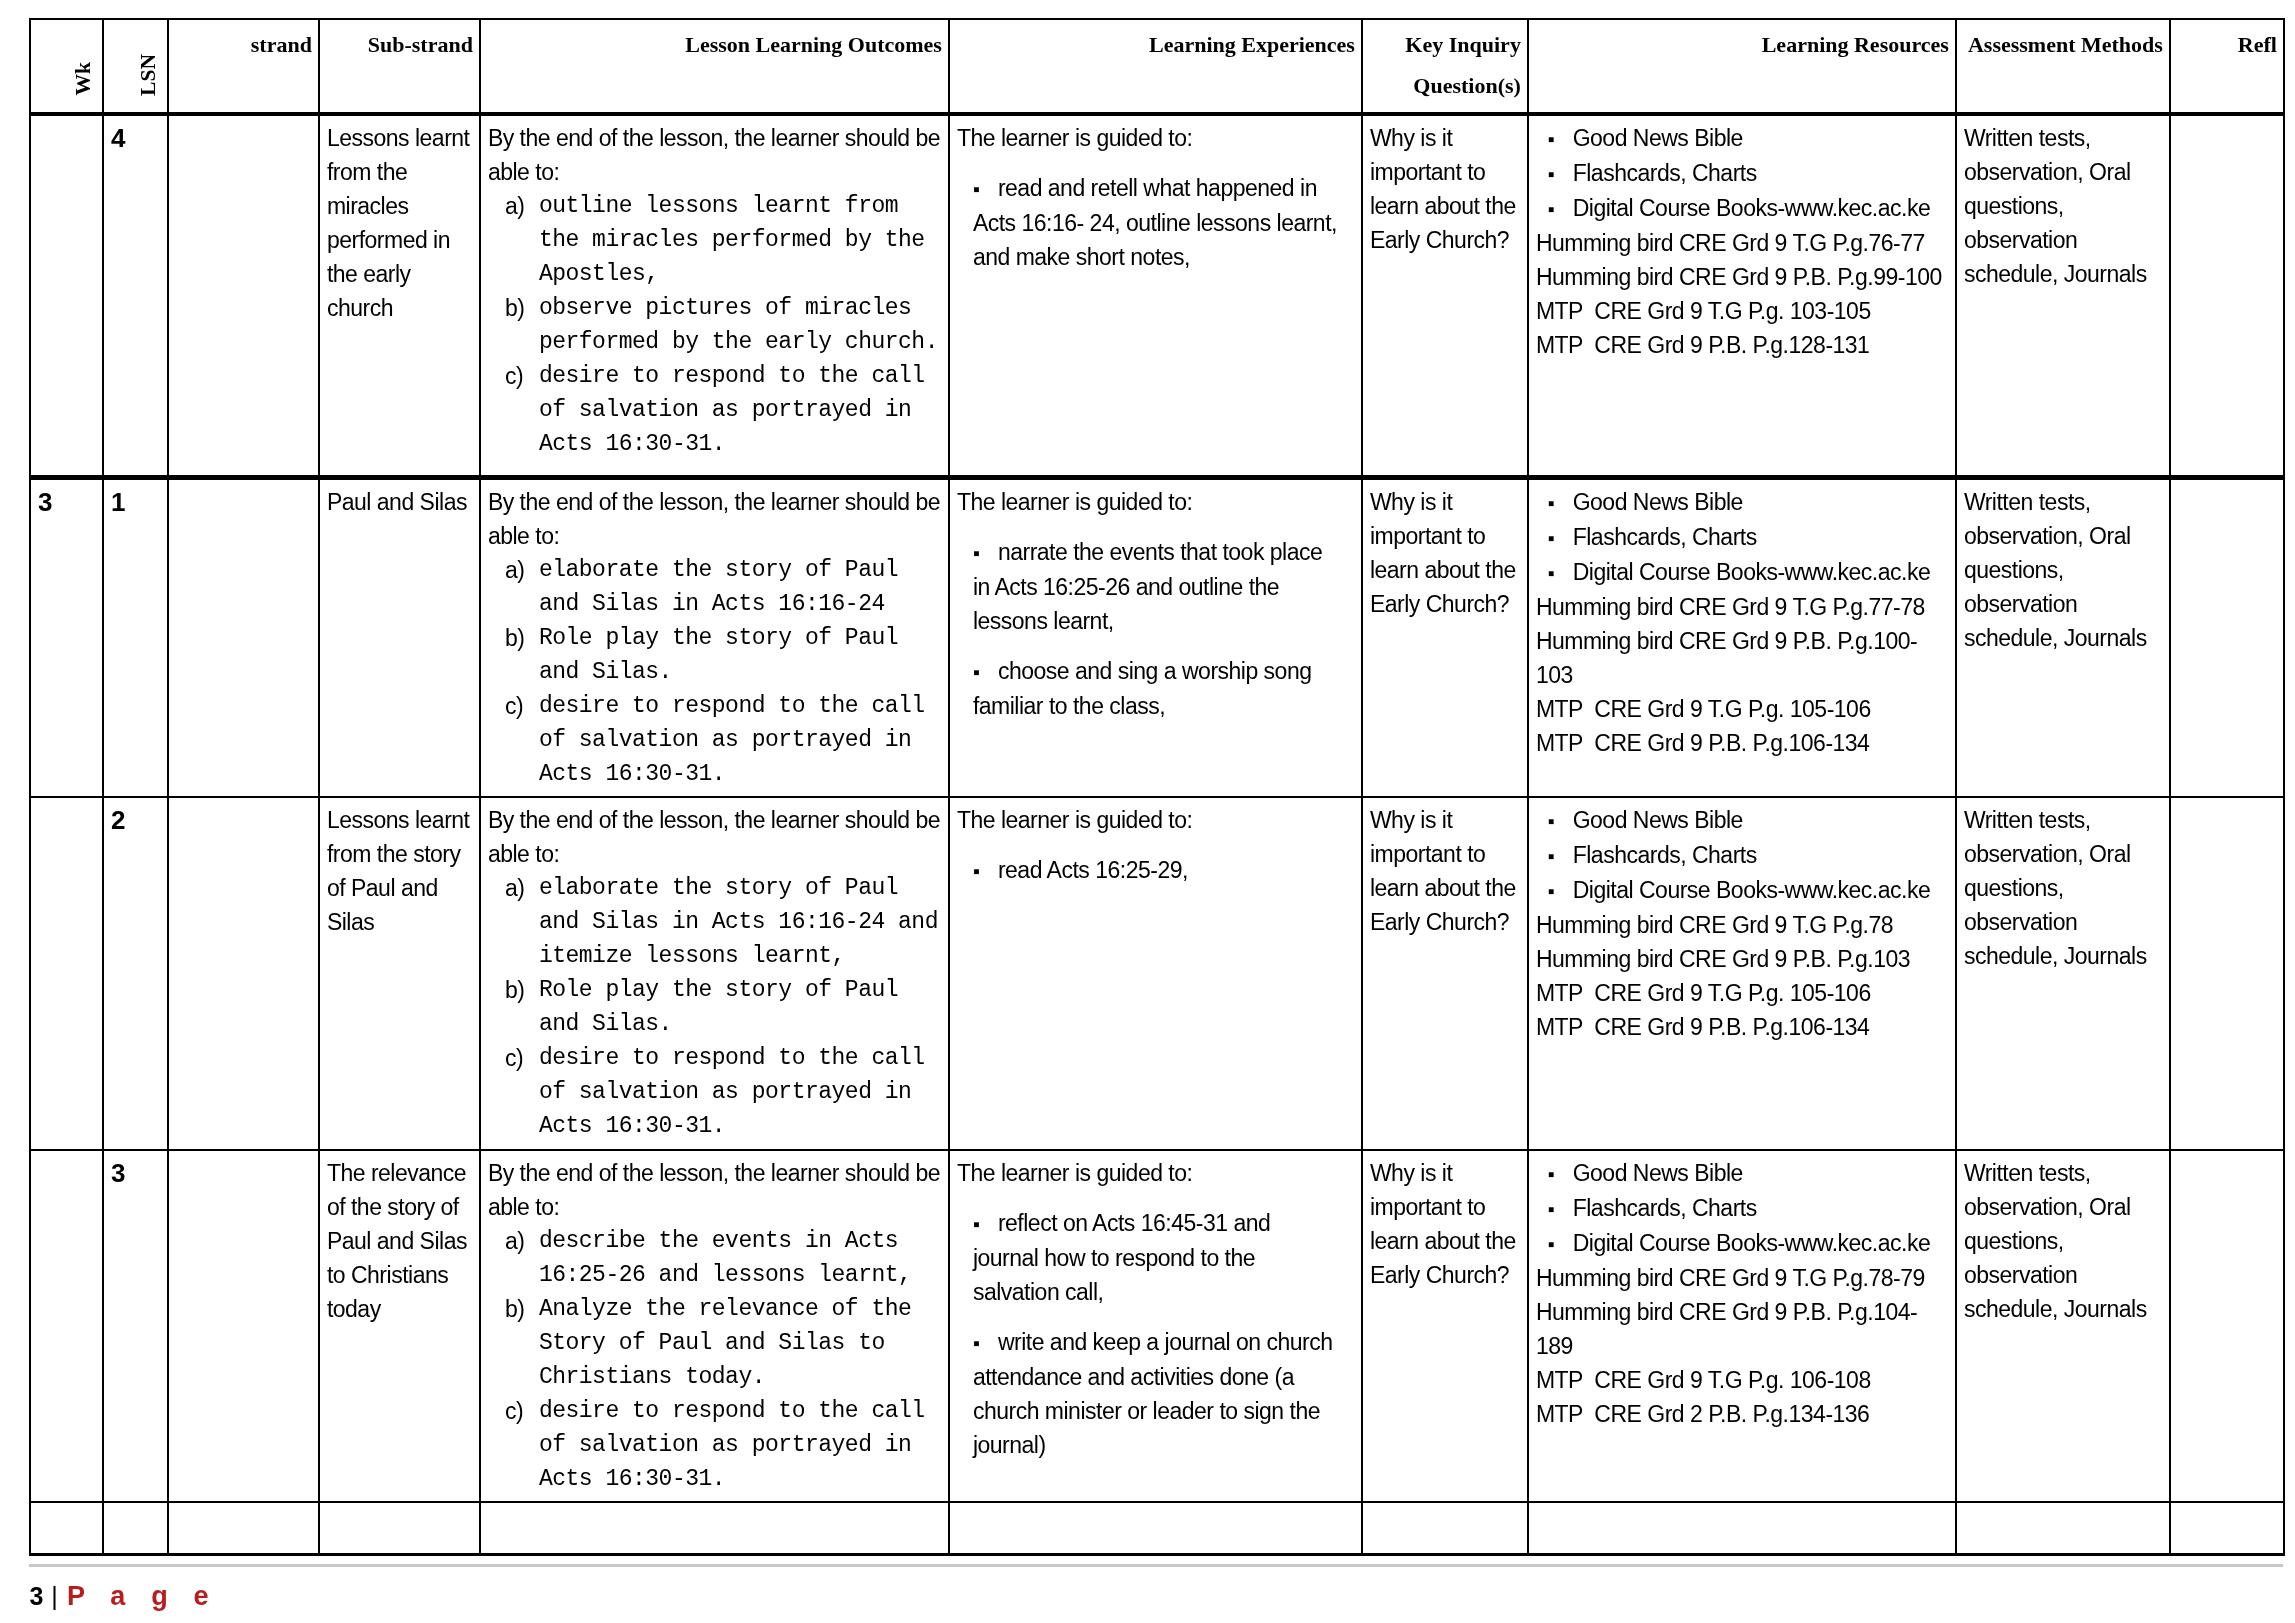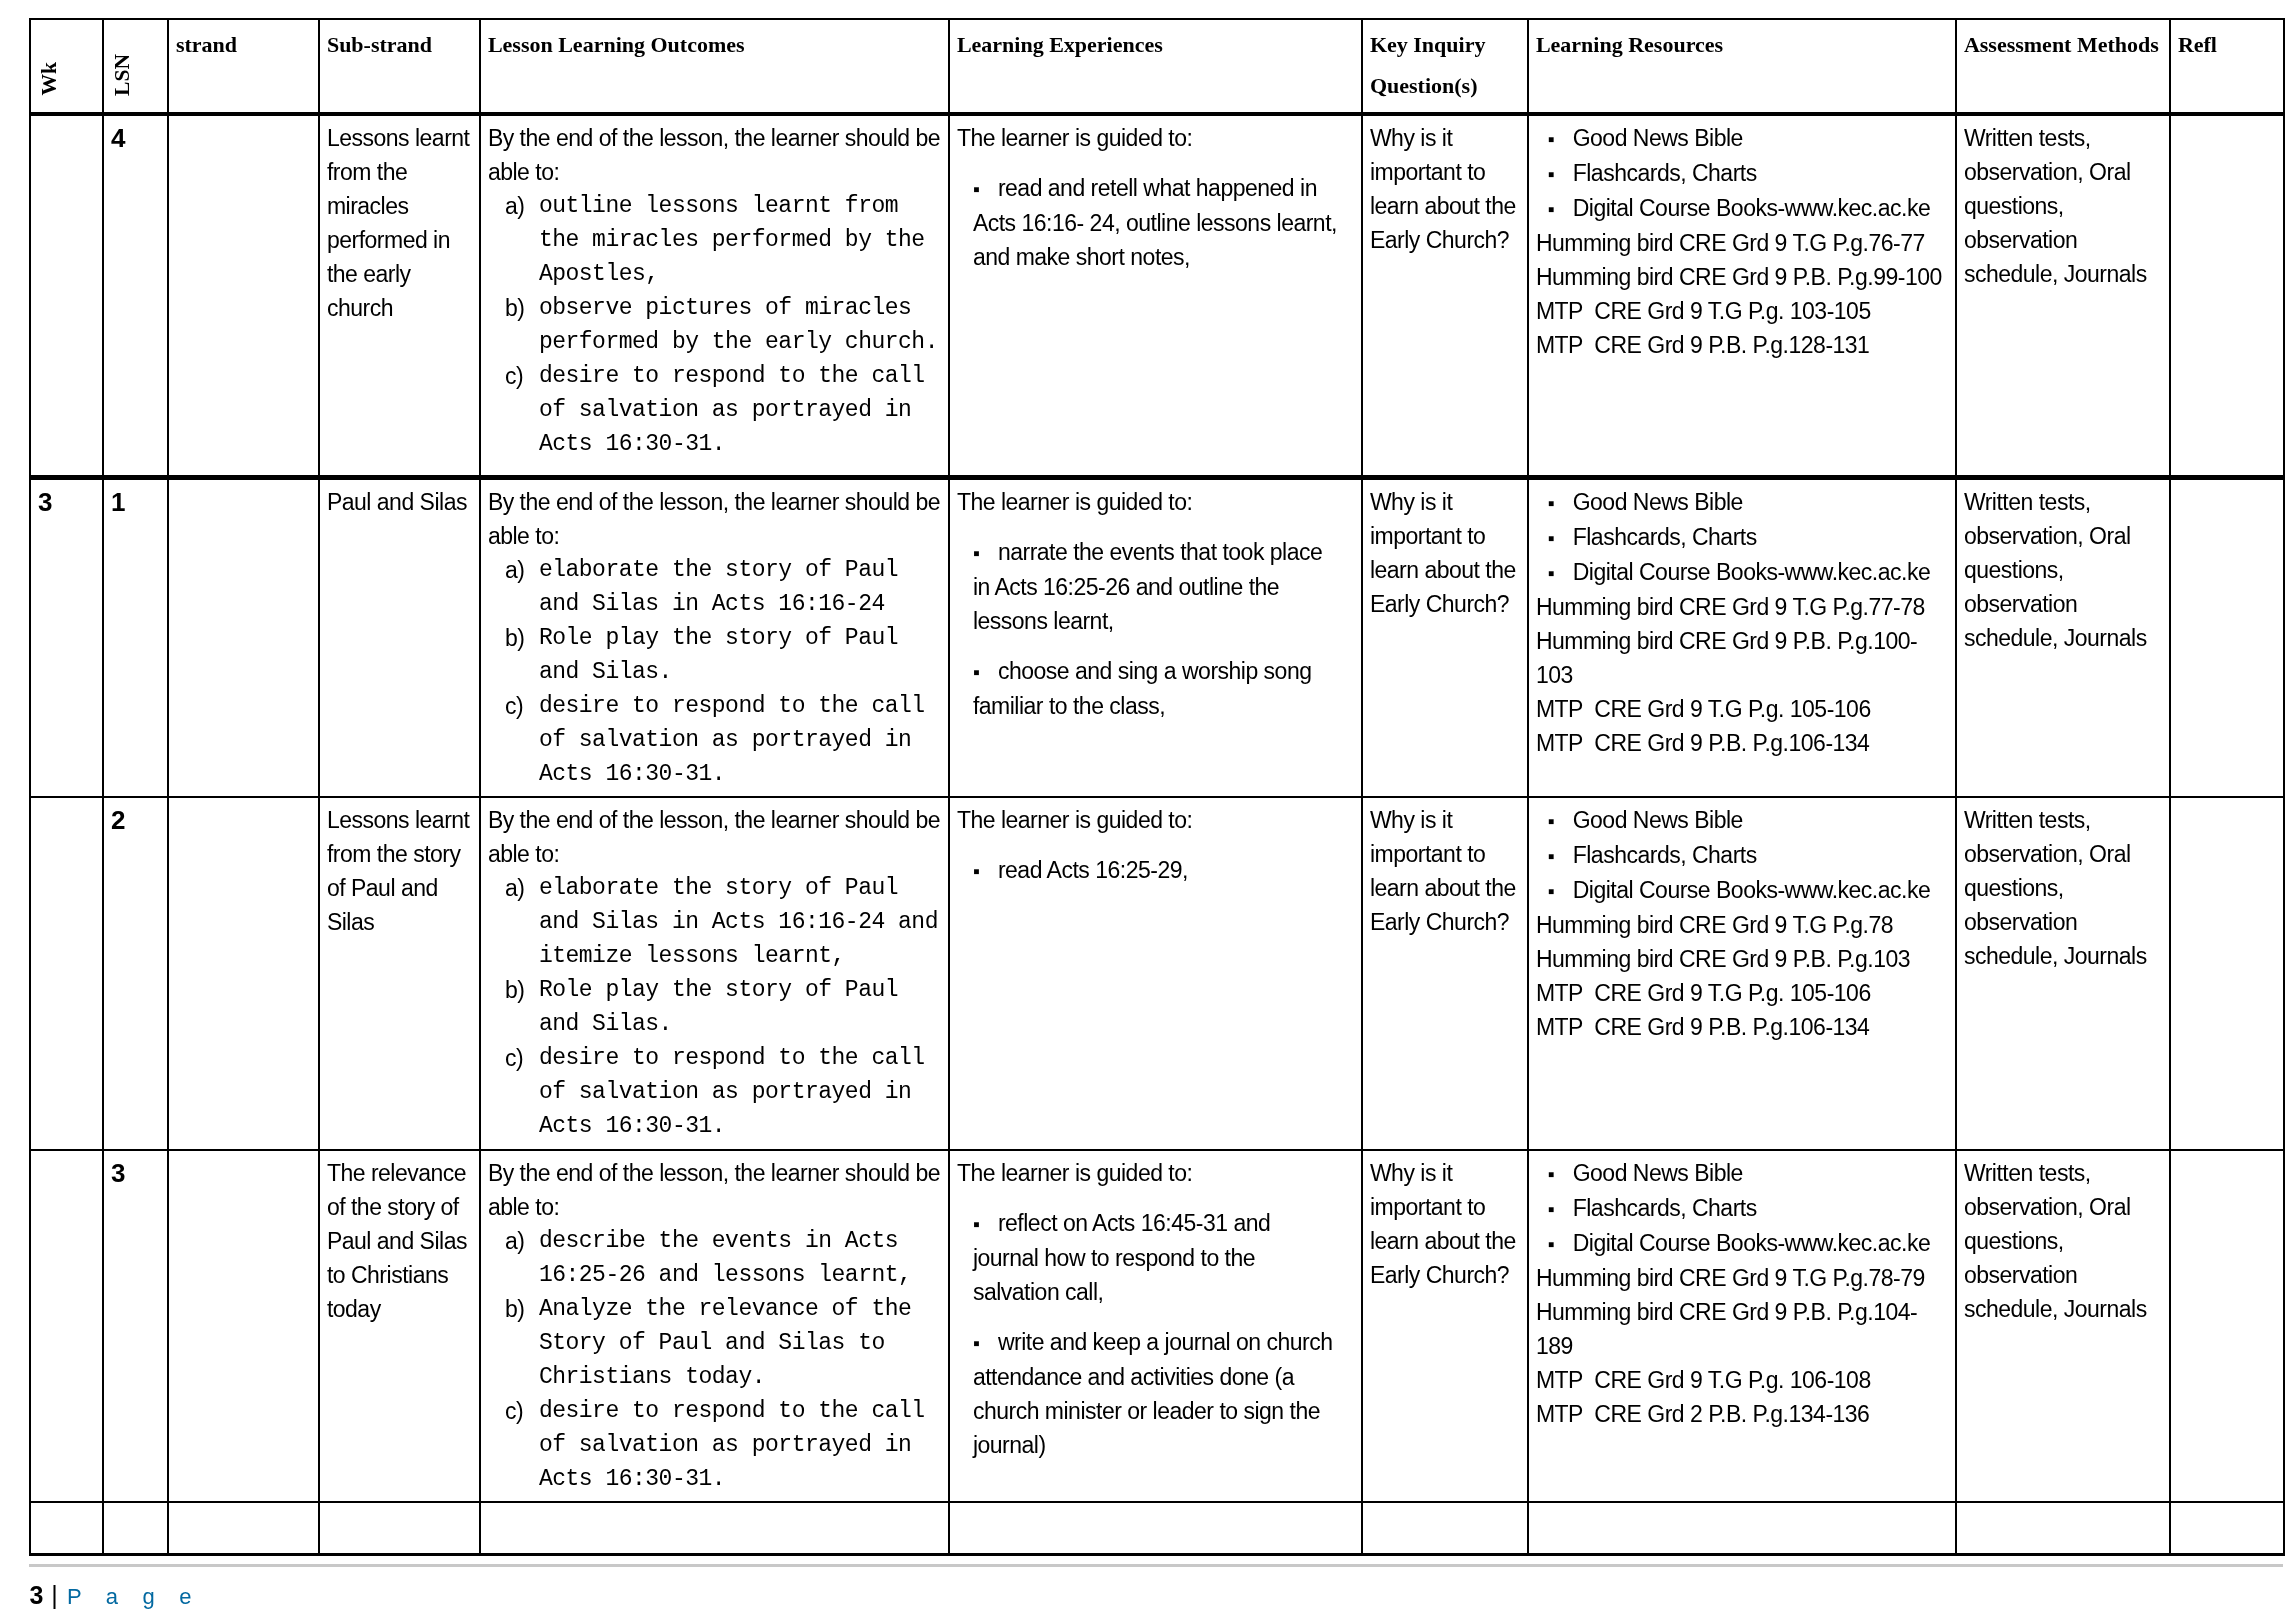--- a/index.html
+++ b/index.html
@@ -35,21 +35,21 @@
     border: 2px solid #000;
     vertical-align: top;
     padding: 5.2px 6.5px;
     overflow: hidden;
   }
   thead th {
     font-family: "Liberation Serif", serif;
     font-weight: bold;
     font-size: 22px;
     line-height: 1.85;
-    text-align: left;
+    text-align: right;
     border-bottom: 4.6px solid #000;
     height: 77px;
   }
   thead th.vh { vertical-align: bottom; padding-bottom: 2.6px; }
   .vert {
     display: inline-block;
     writing-mode: vertical-rl;
     transform: rotate(180deg);
     font-family: "Liberation Serif", serif;
     font-weight: bold;
@@ -87,21 +87,21 @@
     margin-top: 7.9px;
   }
   .footer {
     margin-top: 14.4px;
     display: flex;
     align-items: baseline;
     font-size: 25px;
   }
   .pg-num { font-weight: bold; color: #000; }
   .pg-sep { margin: 0 9.2px 0 7.9px; font-weight: 400; }
-  .pg-label { color: #0369a1; font-size: 22px; letter-spacing: 9.2px; }
+  .pg-label { color: #b91c1c; font-size: 27px; letter-spacing: 9.2px; font-weight: bold; }
 </style>
 </head>
 <body>
 
 <div class="page">
 
   <table class="scheme">
     <colgroup>
       <col class="c-wk">
         <col class="c-lsn">

